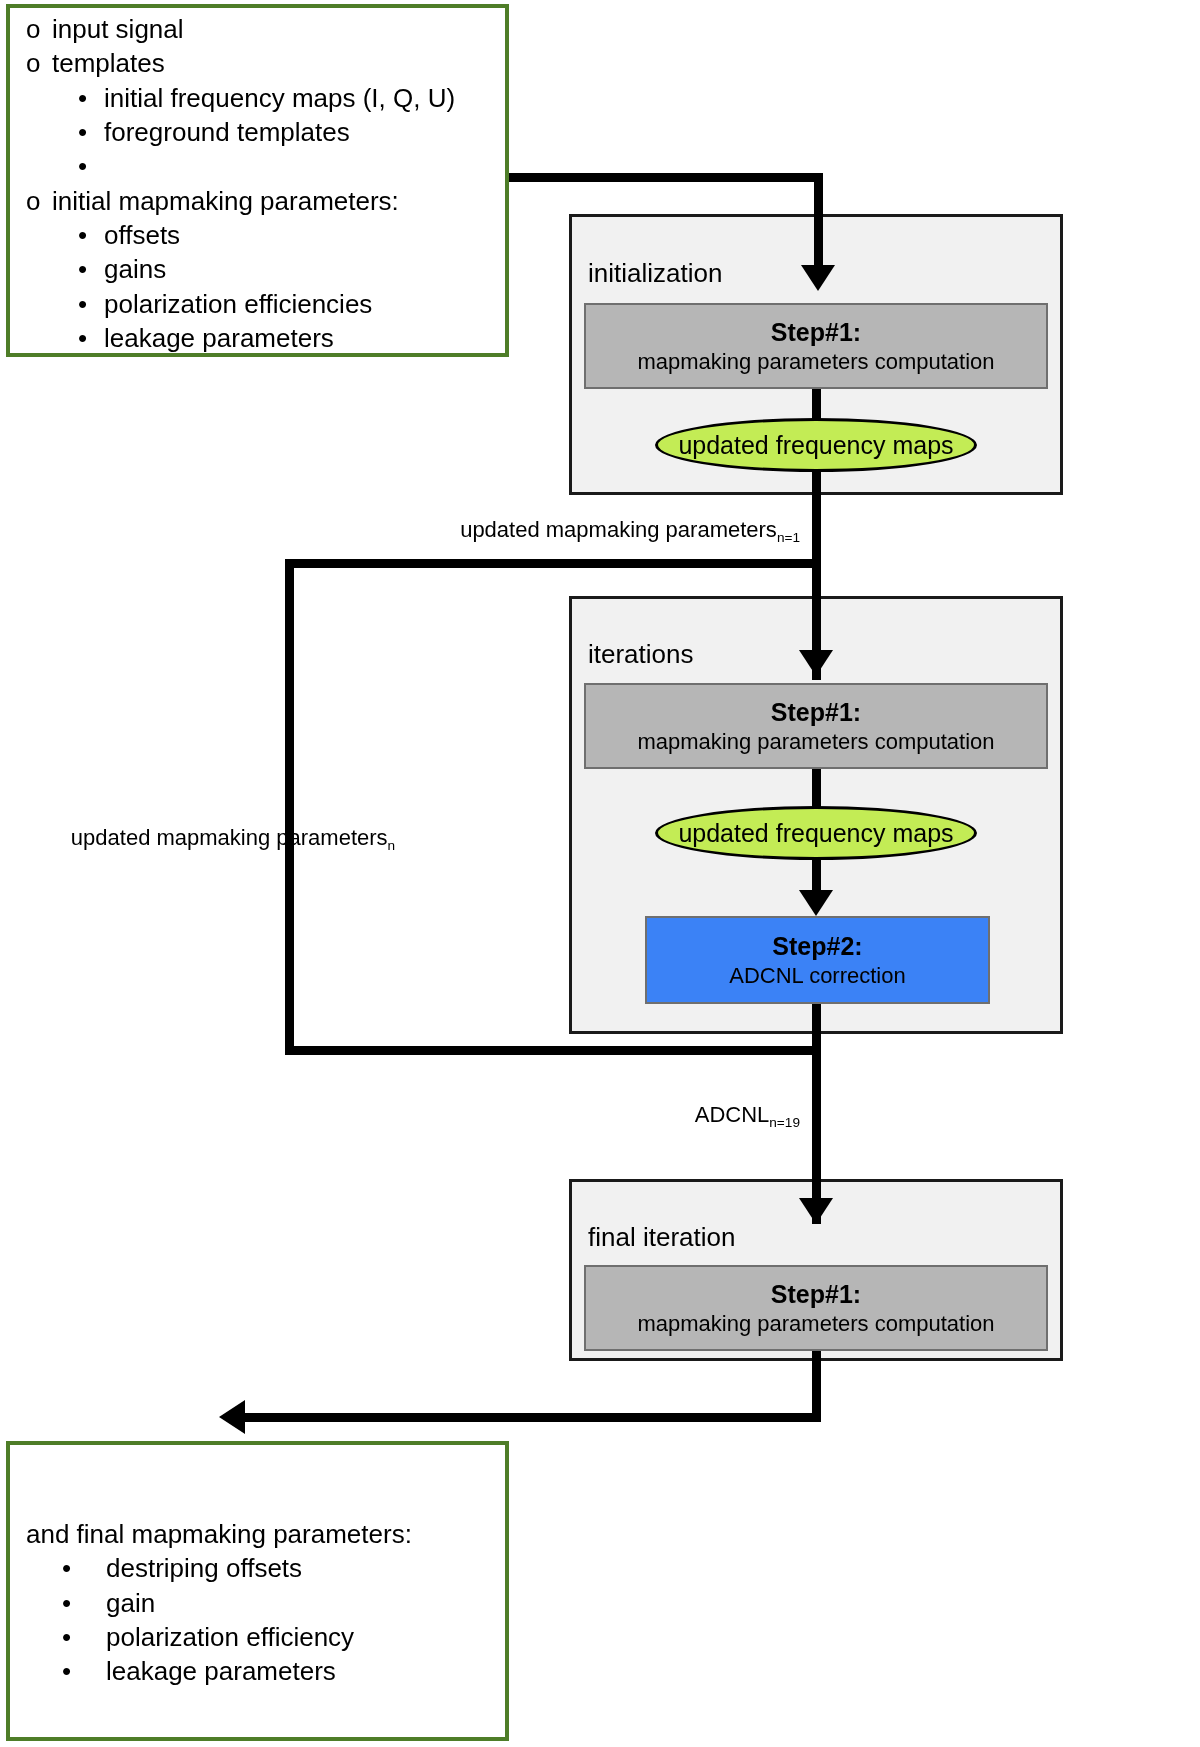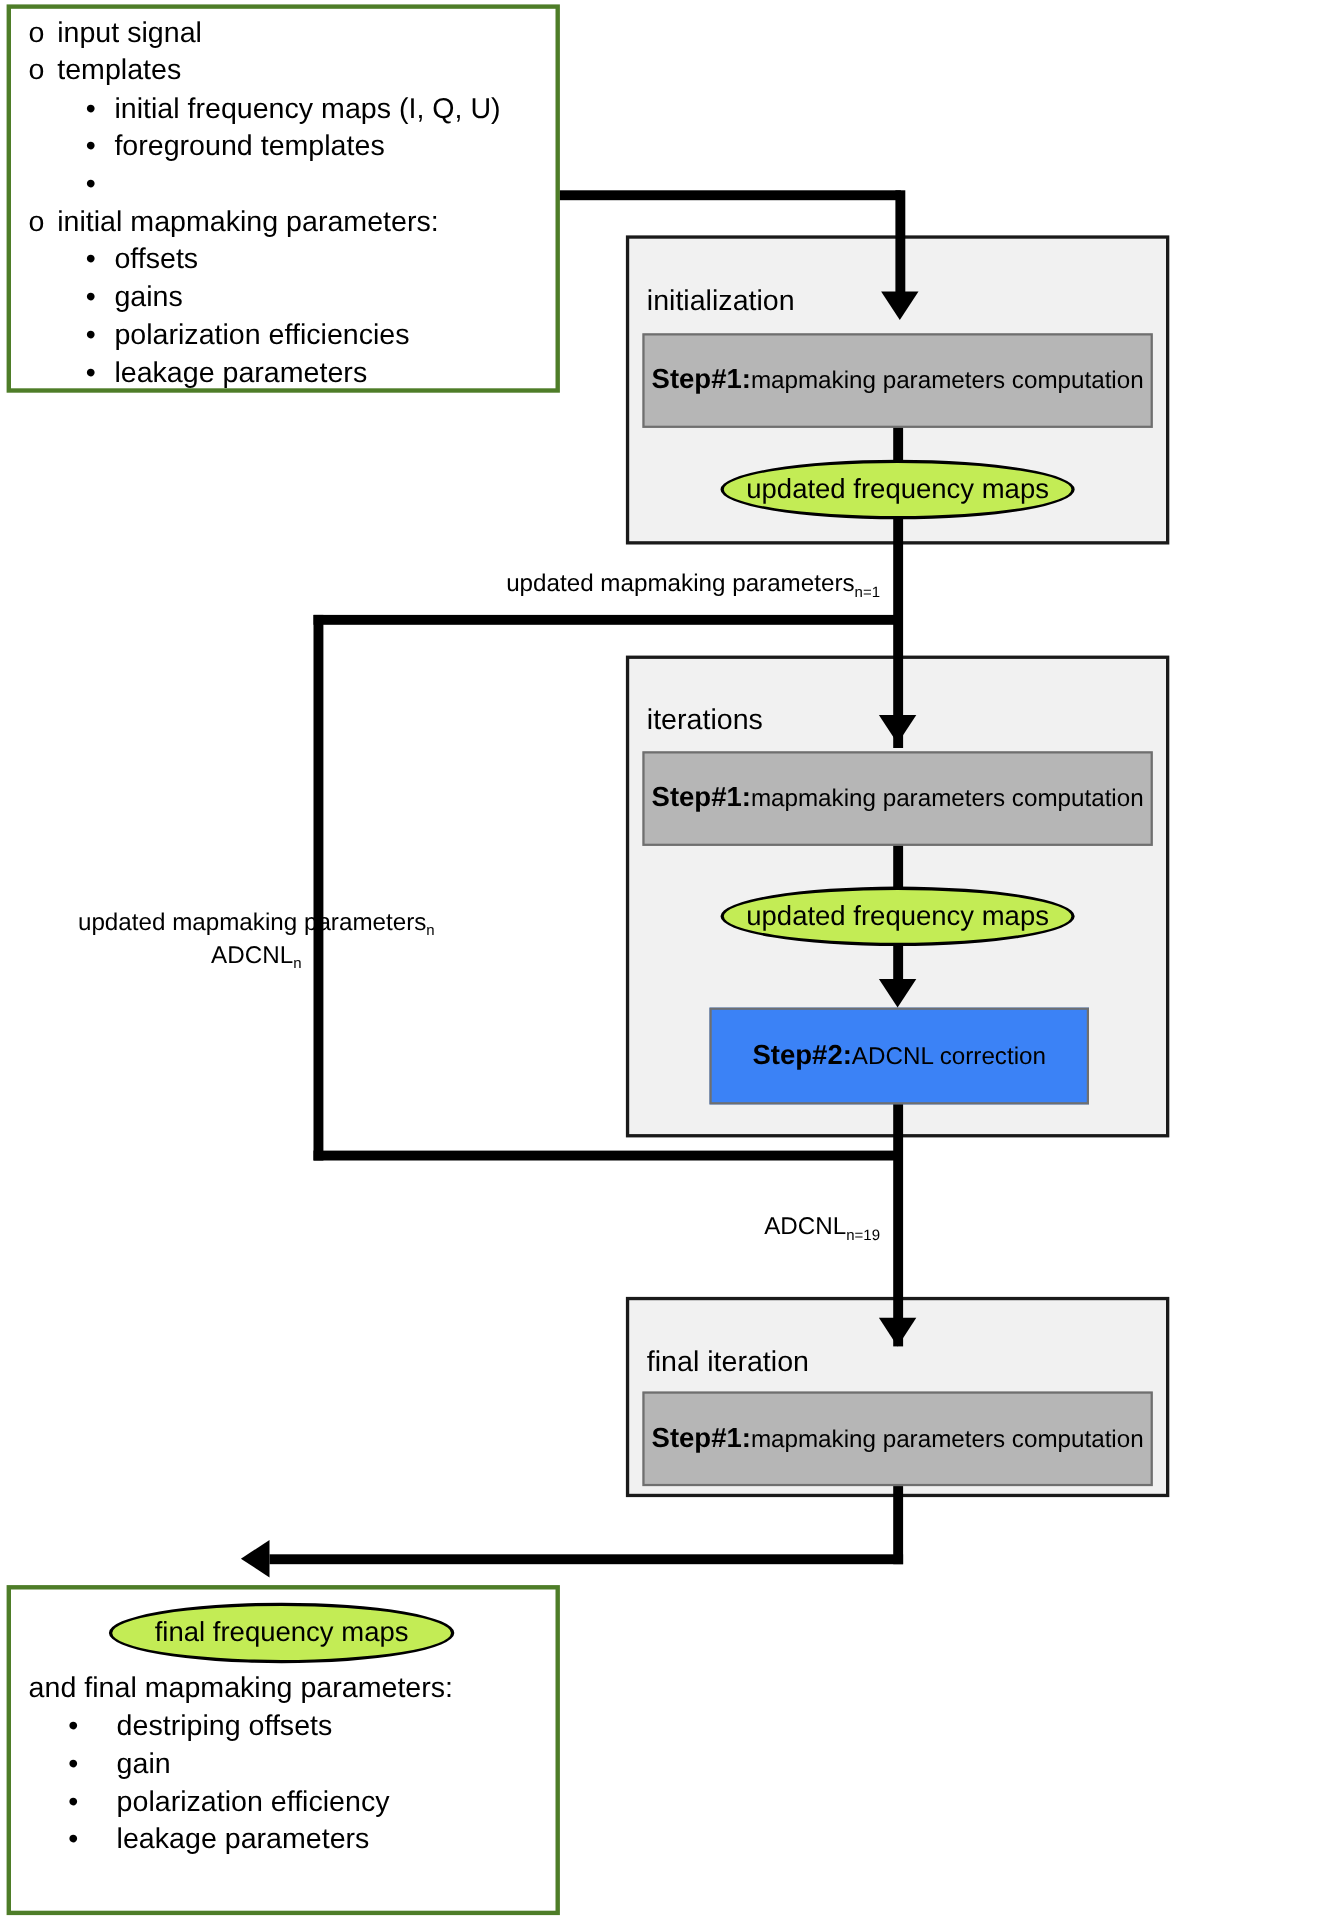--- a/index.html
+++ b/index.html
@@ -33,21 +33,21 @@
     font-size:26px;
     line-height:1.32;
     white-space:pre-line;
     color:#000;
   }
   .step-box{
     position:absolute;
     box-sizing:border-box;
     border:2px solid #6f6f6f;
     display:flex;
-    flex-direction:row;
+    flex-direction:column;
     align-items:center;
     justify-content:center;
   }
   .step-dark{background:#b6b6b6;}
   .step-light{background:#3b82f6;}
   .step-head{
     font-size:25px;
     font-weight:bold;
     line-height:1.25;
   }
@@ -200,23 +200,20 @@
   </div>
 
   <div class="hline" style="left:285px;top:559px;width:534px;"></div>
   <div class="vline" style="left:285px;top:559px;height:496px;"></div>
   <div class="hline" style="left:285px;top:1046px;width:534px;"></div>
 
   <div class="conn-label center" style="left:18px;top:823px;width:430px;">
     <div>
       <span>updated mapmaking parameters</span><sub>n</sub>
     </div>
-    <div>
-      <span>ADCNL</span><sub>n</sub>
-    </div>
   </div>
 
   <div class="stage-box" style="left:569px;top:596px;width:494px;height:438px;"></div>
   <div class="stage-title" style="left:588px;top:603px;">
     <div>iterations</div>
     <div>n=2 to 19</div>
   </div>
 
   <div class="step-box step-dark" style="left:584px;top:683px;width:464px;height:86px;">
     <div class="step-head">Step#1:</div>
@@ -256,23 +253,20 @@
     <div class="step-head">Step#1:</div>
     <div class="step-sub">mapmaking parameters computation</div>
   </div>
 
   <div class="vline" style="left:812px;top:1351px;height:71px;"></div>
   <div class="hline" style="left:245px;top:1413px;width:576px;"></div>
   <div class="arrow-left" style="left:219px;top:1400px;"></div>
 
   <div class="green-box" style="left:6px;top:1441px;width:503px;height:300px;"></div>
 
-  <div class="ellipse" style="left:99px;top:1457px;width:314px;height:55px;">
-    <span>final frequency maps</span>
-  </div>
 
   <div class="list" style="left:26px;top:1517px;width:470px;">
     <div class="plain">and final mapmaking parameters:</div>
     <div class="li lvl2b">
       <span class="mk">•</span>
       <span>destriping offsets</span>
     </div>
     <div class="li lvl2b">
       <span class="mk">•</span>
       <span>gain</span>

